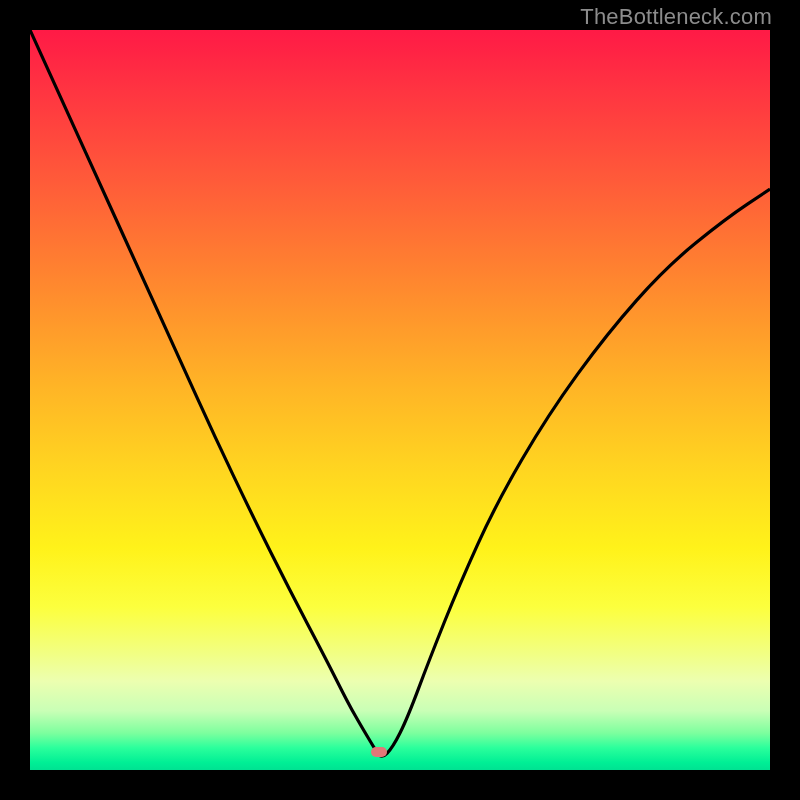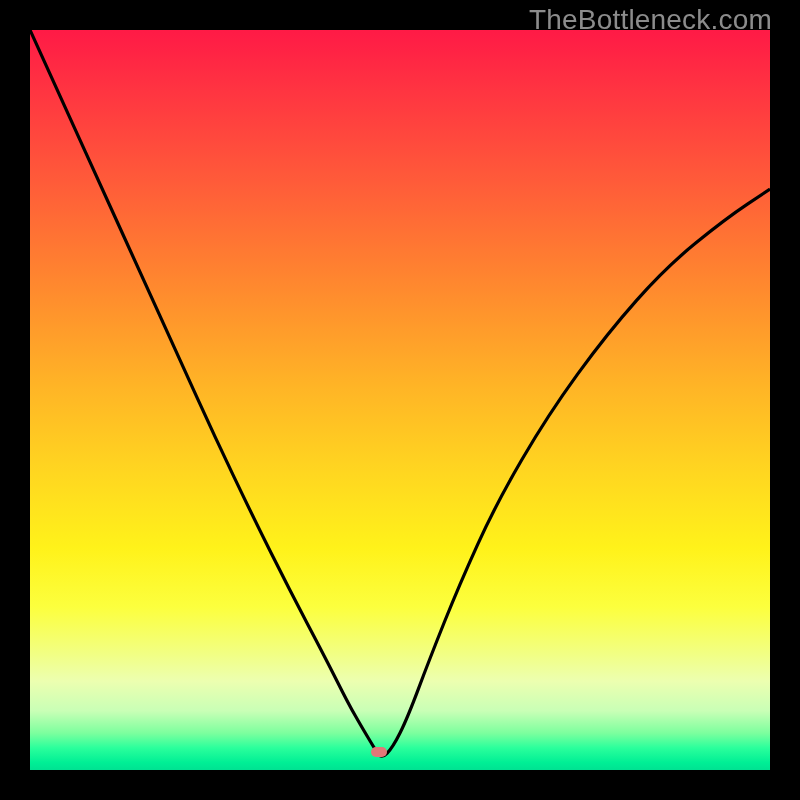--- a/index.html
+++ b/index.html
@@ -57,21 +57,21 @@
     height: 10px;
     background: #e27878;
     border-radius: 5px;
     transform: translate(-50%, -50%);
   }
   .watermark {
     position: absolute;
     top: 4px;
     right: 28px;
     color: #8c8c8c;
-    font-size: 28px;
+    font-size: 22px;
     font-weight: 500;
     letter-spacing: 0.2px;
     user-select: none;
   }
   svg.curve {
     position: absolute;
     left: 0;
     top: 0;
     width: 100%;
     height: 100%;

